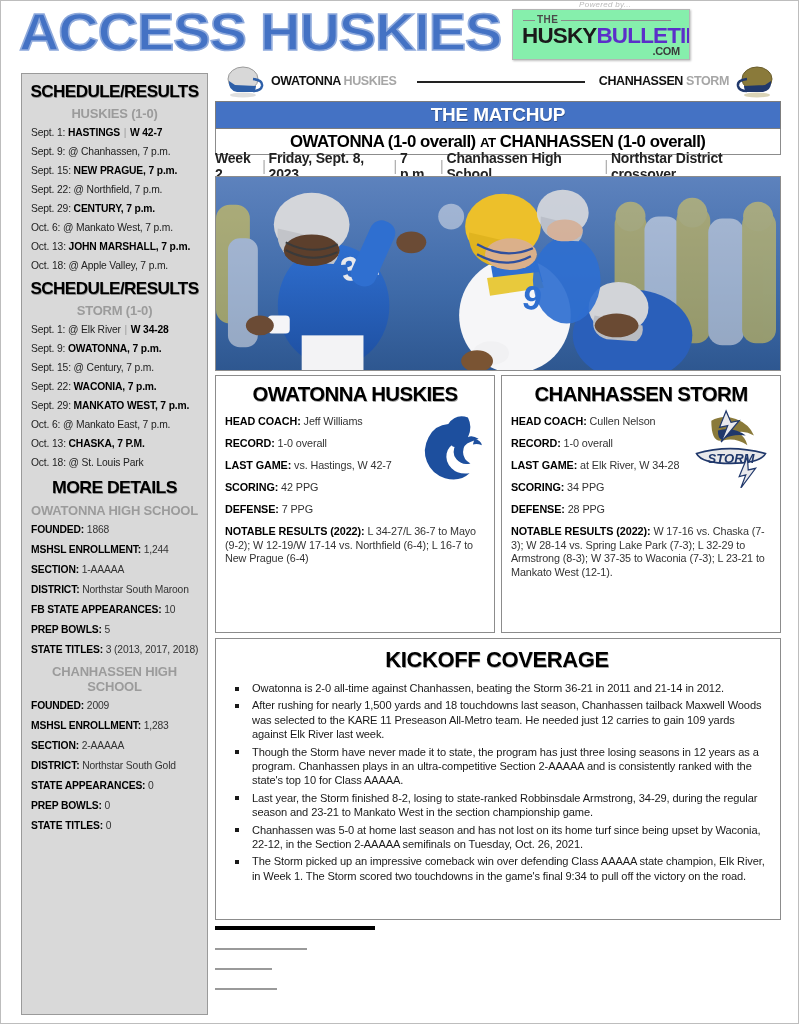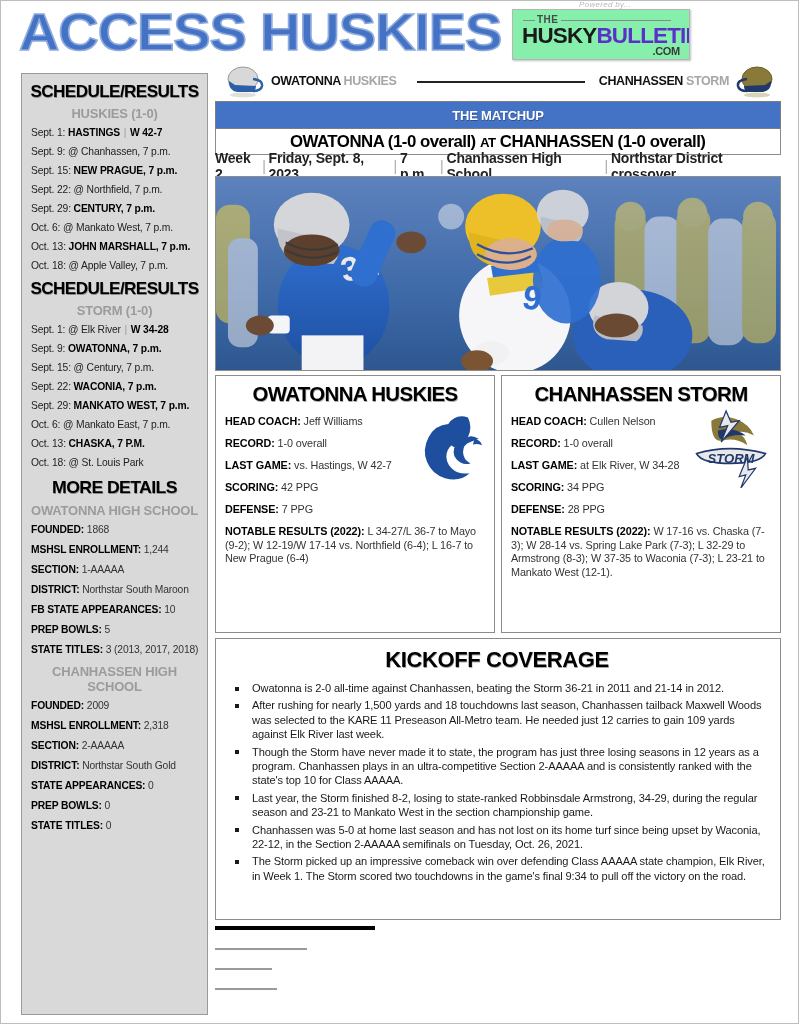--- a/index.html
+++ b/index.html
@@ -158,21 +158,21 @@
 
   .box { border: 1px solid #8c8c8c; background: #fff; }
 
   
   #matchup-bar {
     width: 566px; height: 28px; background: #4472C4;
     border: 1px solid #7d7d7d;
     display: flex; align-items: center; justify-content: center;
   }
   #matchup-bar h2 {
-    color: #fff; font-size: 13px; font-weight: bold; letter-spacing: -0.2px;
+    color: #fff; font-size: 19px; font-weight: bold; letter-spacing: -0.2px;
     text-shadow: .5px .5px 0 rgba(0,0,0,.3);
   }
   #matchup-line {
     width: 566px; height: 26px;
     border: 1px solid #8c8c8c; border-top: none;
     display: flex; align-items: center; justify-content: center;
     background: #fff;
   }
   #matchup-line .mt {
     font-size: 16.5px; font-weight: bold; color: #000;
@@ -348,21 +348,21 @@
         <div class="sb-sub">OWATONNA HIGH SCHOOL</div>
         <div class="det-line"><b>FOUNDED: </b><span>1868</span></div>
         <div class="det-line"><b>MSHSL ENROLLMENT: </b><span>1,244</span></div>
         <div class="det-line"><b>SECTION: </b><span>1-AAAAA</span></div>
         <div class="det-line"><b>DISTRICT: </b><span>Northstar South Maroon</span></div>
         <div class="det-line"><b>FB STATE APPEARANCES: </b><span>10</span></div>
         <div class="det-line"><b>PREP BOWLS: </b><span>5</span></div>
         <div class="det-line"><b>STATE TITLES: </b><span>3 (2013, 2017, 2018)</span></div>
         <div class="sb-sub">CHANHASSEN HIGH SCHOOL</div>
         <div class="det-line"><b>FOUNDED: </b><span>2009</span></div>
-        <div class="det-line"><b>MSHSL ENROLLMENT: </b><span>2,318</span></div>
+        <div class="det-line"><b>MSHSL ENROLLMENT: </b><span>1,283</span></div>
         <div class="det-line"><b>SECTION: </b><span>2-AAAAA</span></div>
         <div class="det-line"><b>DISTRICT: </b><span>Northstar South Gold</span></div>
         <div class="det-line"><b>STATE APPEARANCES: </b><span>0</span></div>
         <div class="det-line"><b>PREP BOWLS: </b><span>0</span></div>
         <div class="det-line"><b>STATE TITLES: </b><span>0</span></div>
       </div>
   </div>
 
   <div id="main">
 

